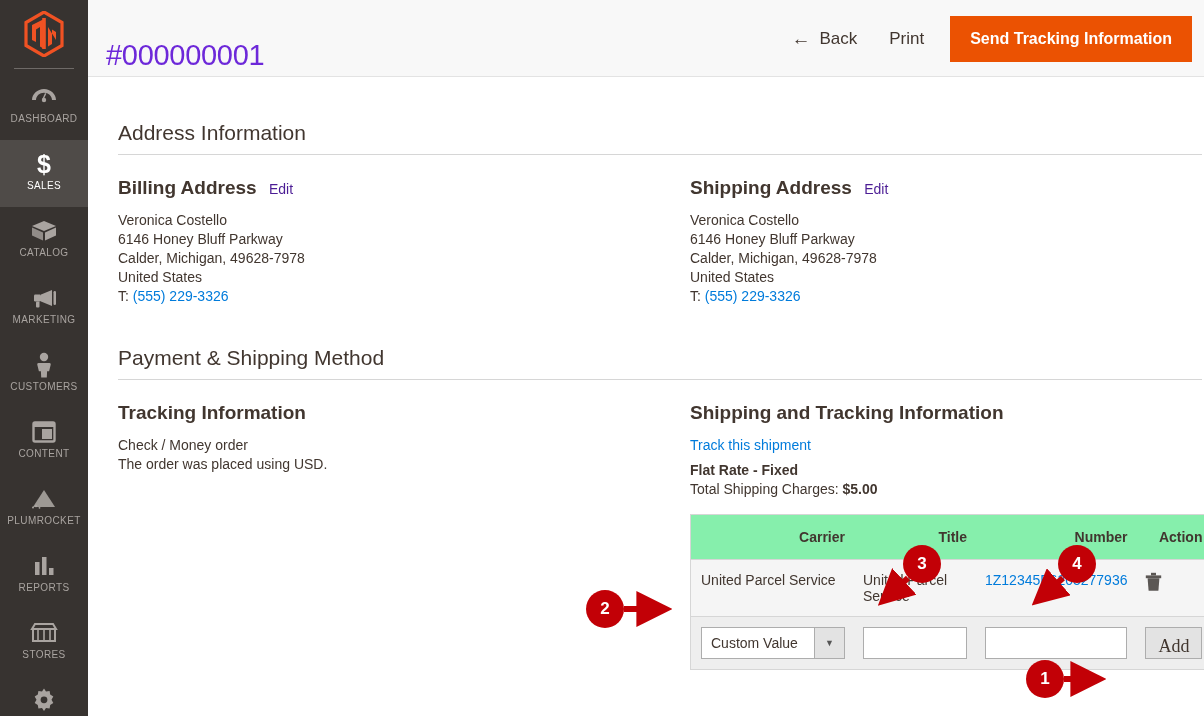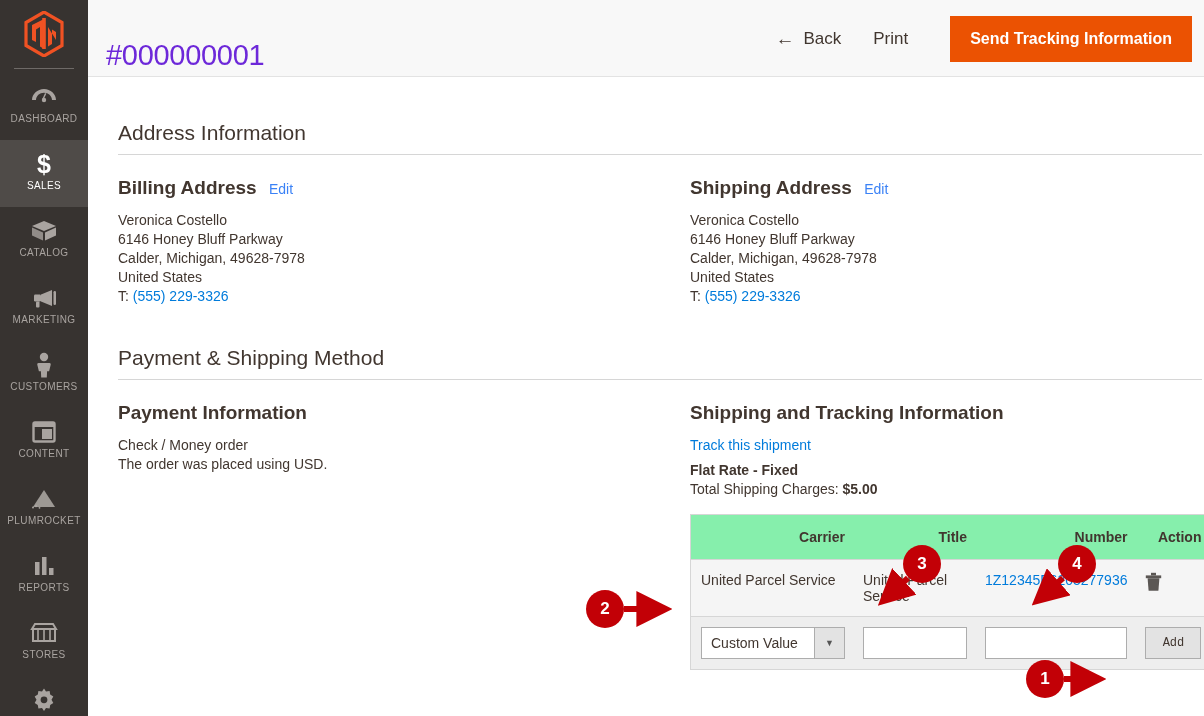--- a/index.html
+++ b/index.html
@@ -92,21 +92,21 @@
   }
   .btn-primary {
     background: #eb5202;
     color: #ffffff;
     border: none;
     font-size: 16px;
     font-weight: bold;
     padding: 0 20px;
     height: 46px;
     cursor: pointer;
-    margin-left: 24px; margin-right: 12px;
+    margin-left: 8px; margin-right: 12px;
     font-family: "Liberation Sans", sans-serif;
   }
 
   
   #content {
     position: absolute; left: 88px; top: 77px;
     width: 1144px; height: 639px;
     background: #ffffff;
     padding: 0 30px 0 30px;
     overflow: hidden;
@@ -130,21 +130,21 @@
   .col.right { padding-right: 0; padding-left: 30px; }
 
   .sub-head {
     font-size: 19px;
     color: #41362f;
     font-weight: bold;
     margin: 0 0 12px 0;
     font-family: "Liberation Sans", sans-serif;
   }
   .sub-head .edit-link {
-    font-size: 14px; font-weight: normal; color: #3b82f6;
+    font-size: 14px; font-weight: normal; color: #4c1d95;
     margin-left: 7px; cursor: pointer; text-decoration: none;
   }
   .addr-line {
     font-size: 14px; color: #41362f; line-height: 19px;
     font-family: "Liberation Sans", sans-serif;
   }
   .addr-phone-link { color: #007bdb; text-decoration: none; cursor: pointer; }
 
   .pay-line { font-size: 14px; color: #41362f; line-height: 19px; }
 
@@ -225,25 +225,25 @@
     padding: 0 6px;
     color: #41362f;
     font-family: "Liberation Sans", sans-serif;
   }
   .txt-input.wide { width: 142px; }
   .btn-add {
     height: 32px;
     min-width: 56px;
     background: #e3e3e3;
     border: 1px solid #adadad;
-    font-size: 12px;
+    font-size: 18px;
     color: #41362f;
     cursor: pointer;
     padding: 8px 12px;
-    font-family: Liberation Mono, monospace;
+    font-family: Liberation Serif, serif;
   }
 
   
   .badge {
     position: absolute;
     width: 38px; height: 38px;
     border-radius: 50%;
     background: #c20006;
     color: #ffffff;
     font-size: 17px;
@@ -439,21 +439,21 @@
           <span>T:</span>
           <a class="addr-phone-link">(555) 229-3326</a>
         </div>
       </div>
     </div>
 
     <h2 class="section-title tight">Payment &amp; Shipping Method</h2>
 
     <div class="two-col">
       <div class="col">
-        <h3 class="sub-head">Payment Information</h3>
+        <h3 class="sub-head">Tracking Information</h3>
         <div class="pay-line">Check / Money order</div>
         <div class="pay-line">The order was placed using USD.</div>
       </div>
 
       <div class="col right">
         <h3 class="sub-head">Shipping and Tracking Information</h3>
         <a class="track-link">Track this shipment</a>
         <div class="ship-method">Flat Rate - Fixed</div>
         <div class="ship-charges">
           <span>Total Shipping Charges:</span>

